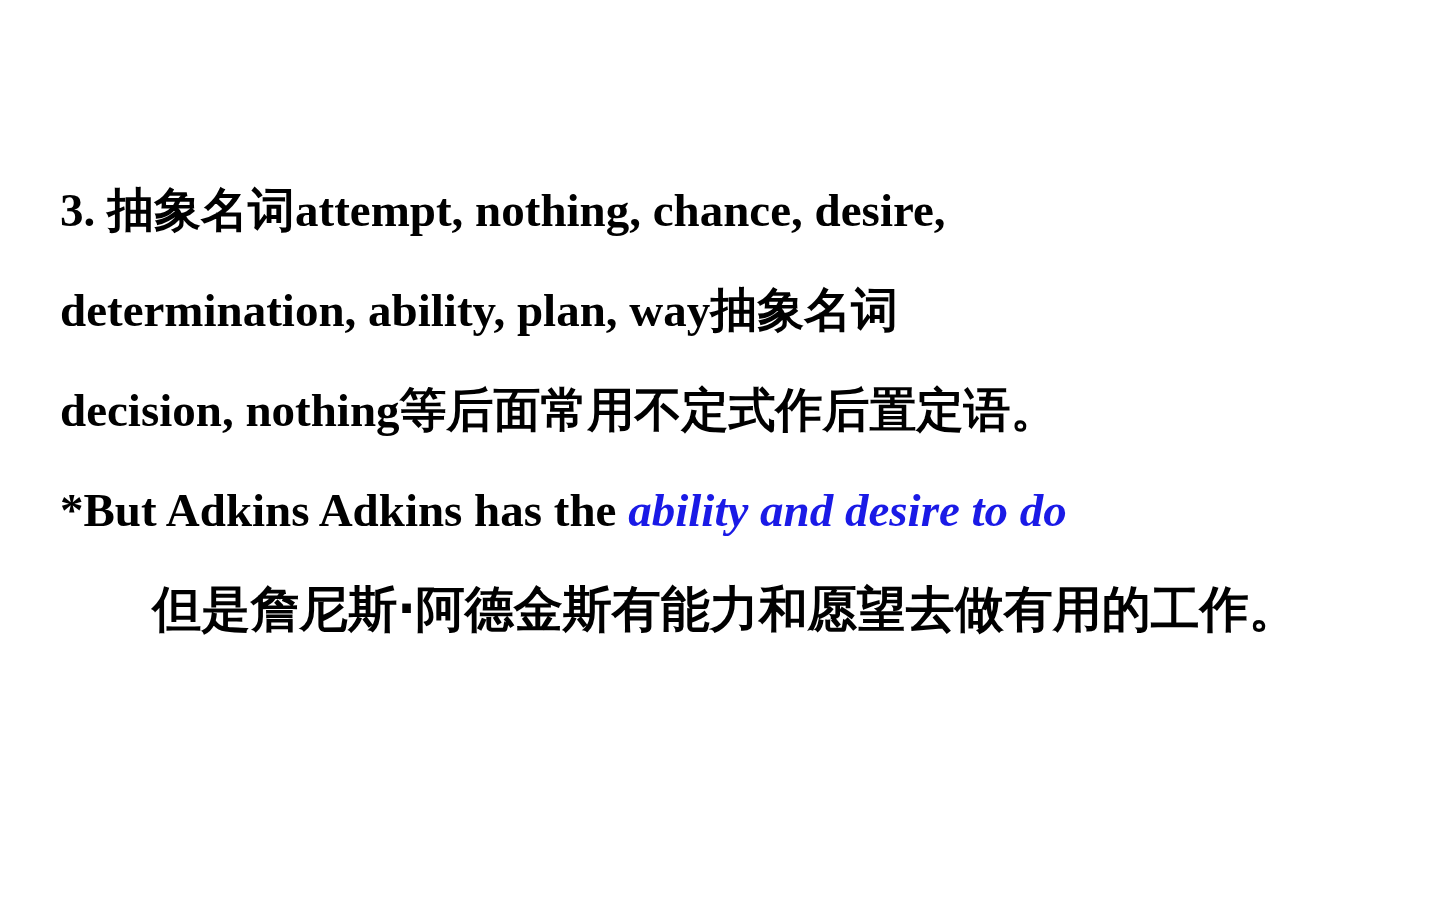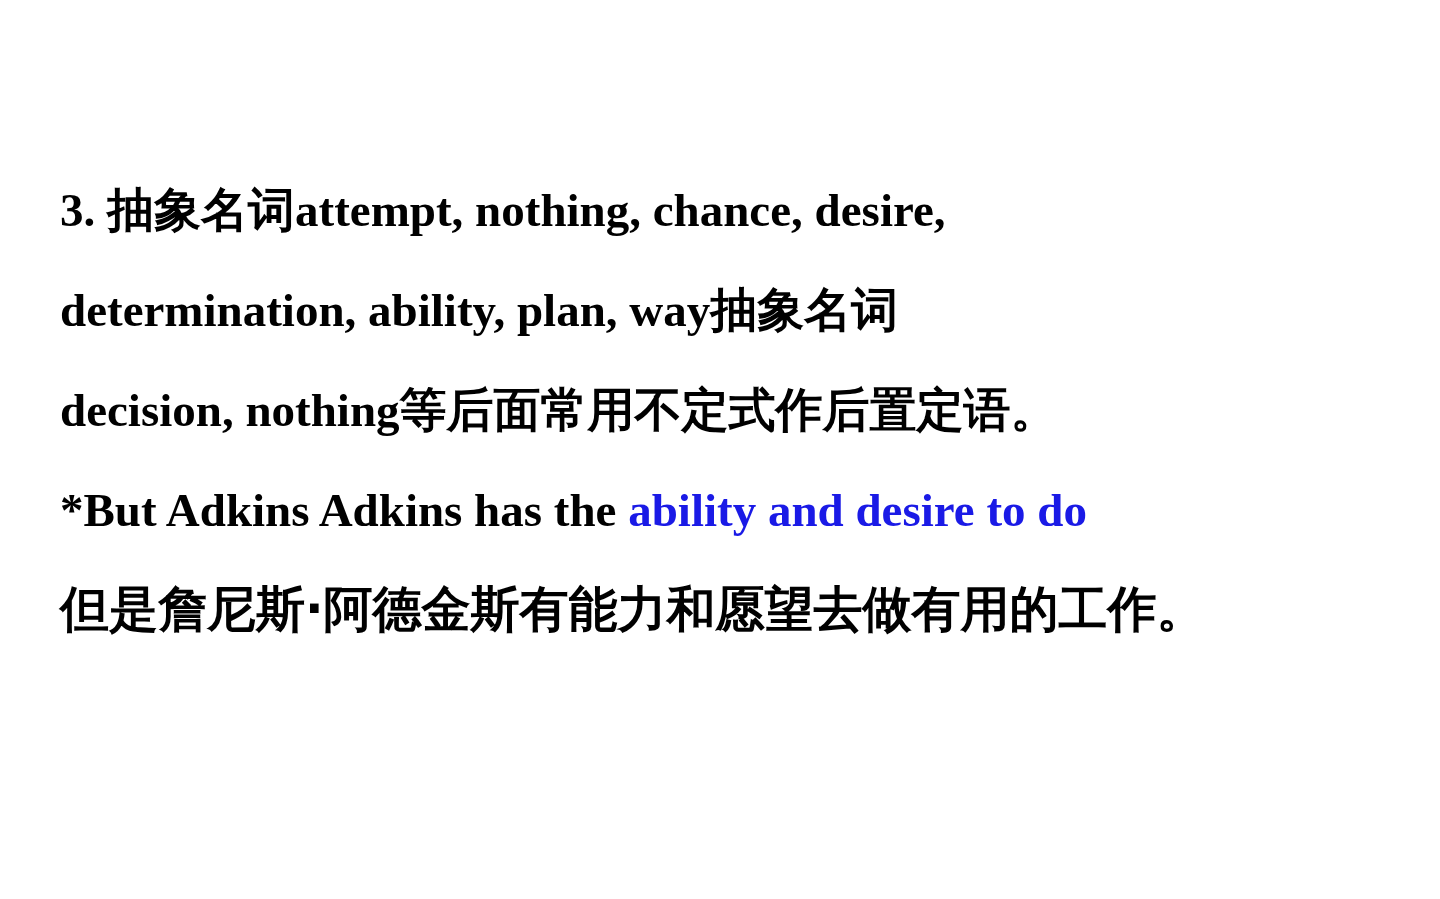--- a/index.html
+++ b/index.html
@@ -26,23 +26,25 @@
   .line {
     font-weight: bold;
     color: #000000;
     font-size: 47px;
     line-height: 100px;
     white-space: nowrap;
     letter-spacing: 0px;
   }
   .line.cn-line {
     font-size: 49px;
+    text-align: center;
   }
   .hl {
     color: #1a1ae6;
+    font-style: italic;
   }
   .cn {
     font-family: "DejaVu Sans", "Liberation Sans", sans-serif;
     font-weight: bold;
   }
   .para-gap {
     height: 0px;
   }
 </style>
 </head>

